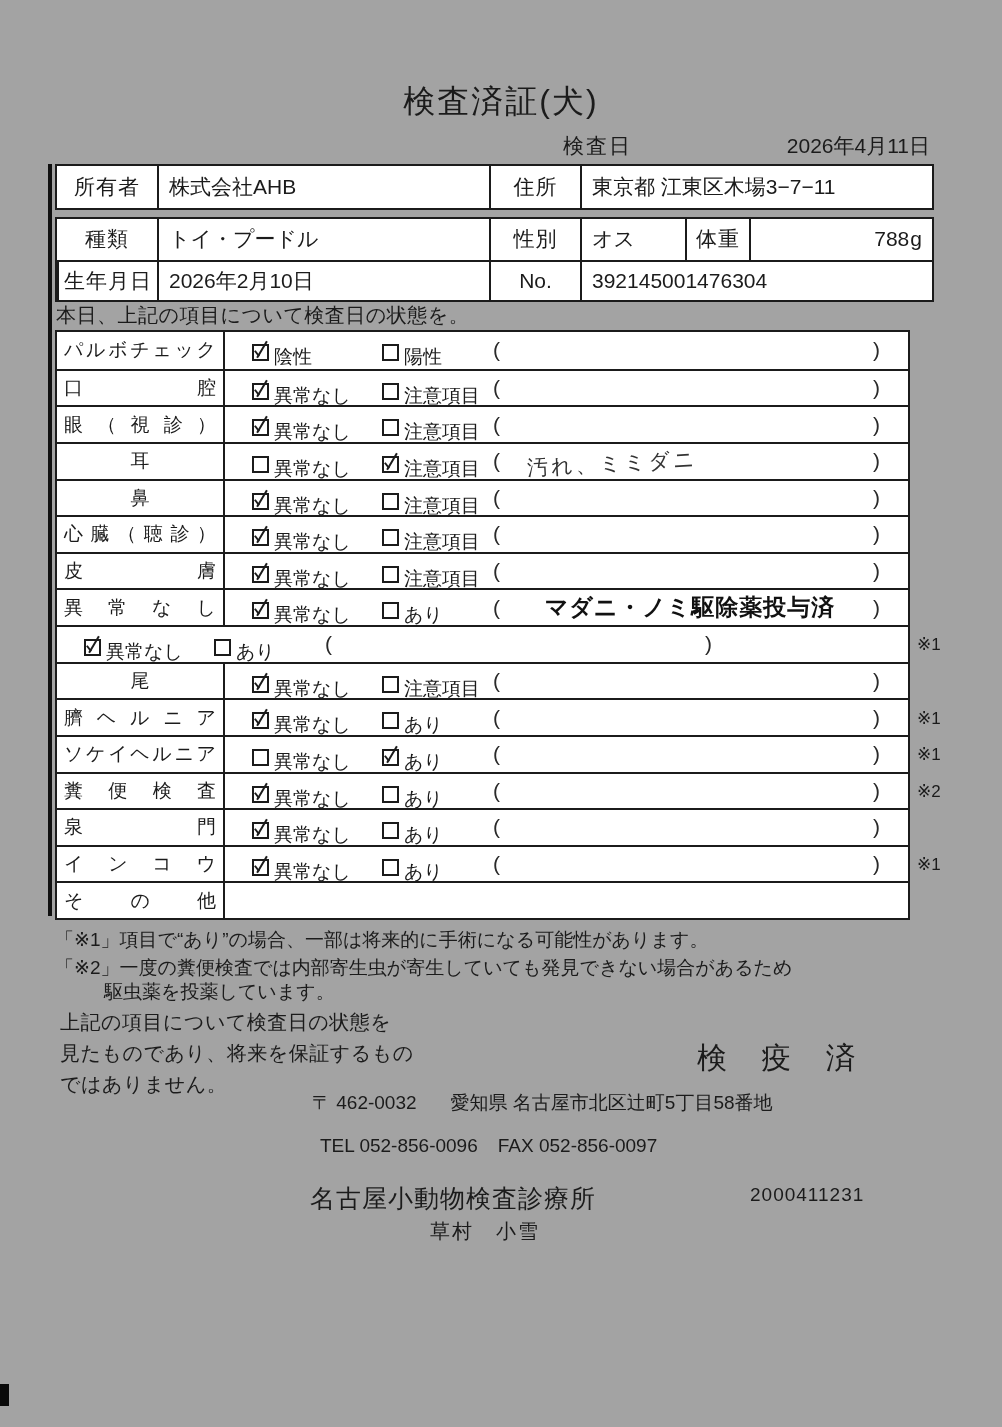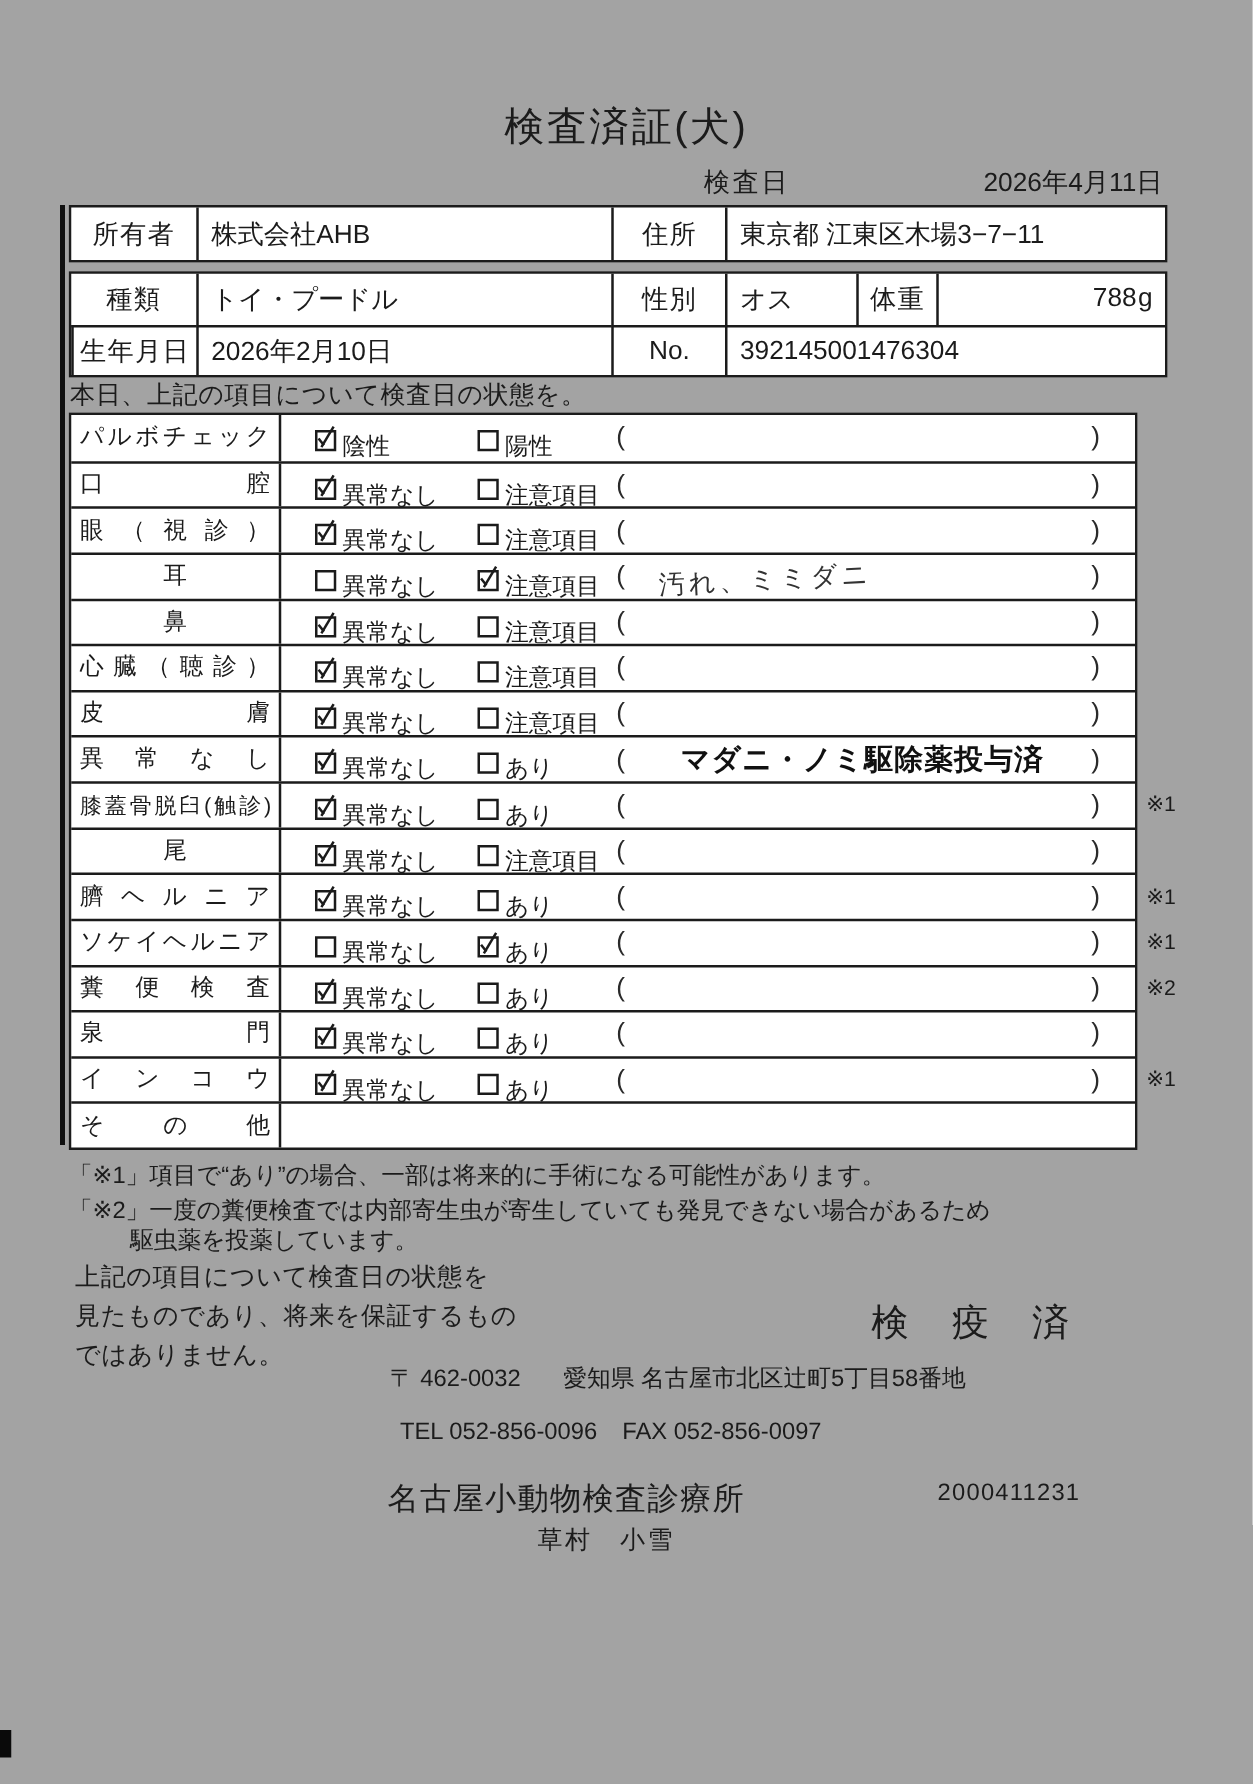--- a/index.html
+++ b/index.html
@@ -280,21 +280,20 @@
           <span class="cb"></span>
           <span>あり</span>
         </span>
         <span class="paren open">(</span>
         <span class="paren-content bold">マダニ・ノミ駆除薬投与済</span>
         <span class="paren close">)</span>
       </div>
 
     </div>
       <div class="crow">
-      <div class="ilabel tight">膝蓋骨脱臼(触診)</div>
       <div class="content">
         <span class="opt o1">
           <span class="cb checked"></span>
           <span>異常なし</span>
         </span>
         <span class="opt o2">
           <span class="cb"></span>
           <span>あり</span>
         </span>
         <span class="paren open">(</span>

